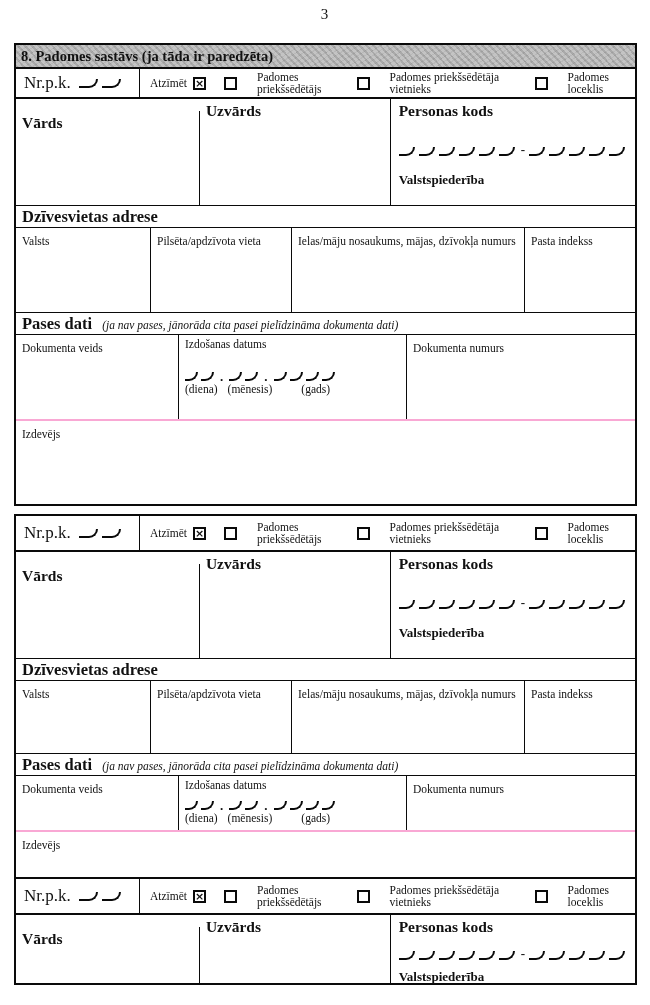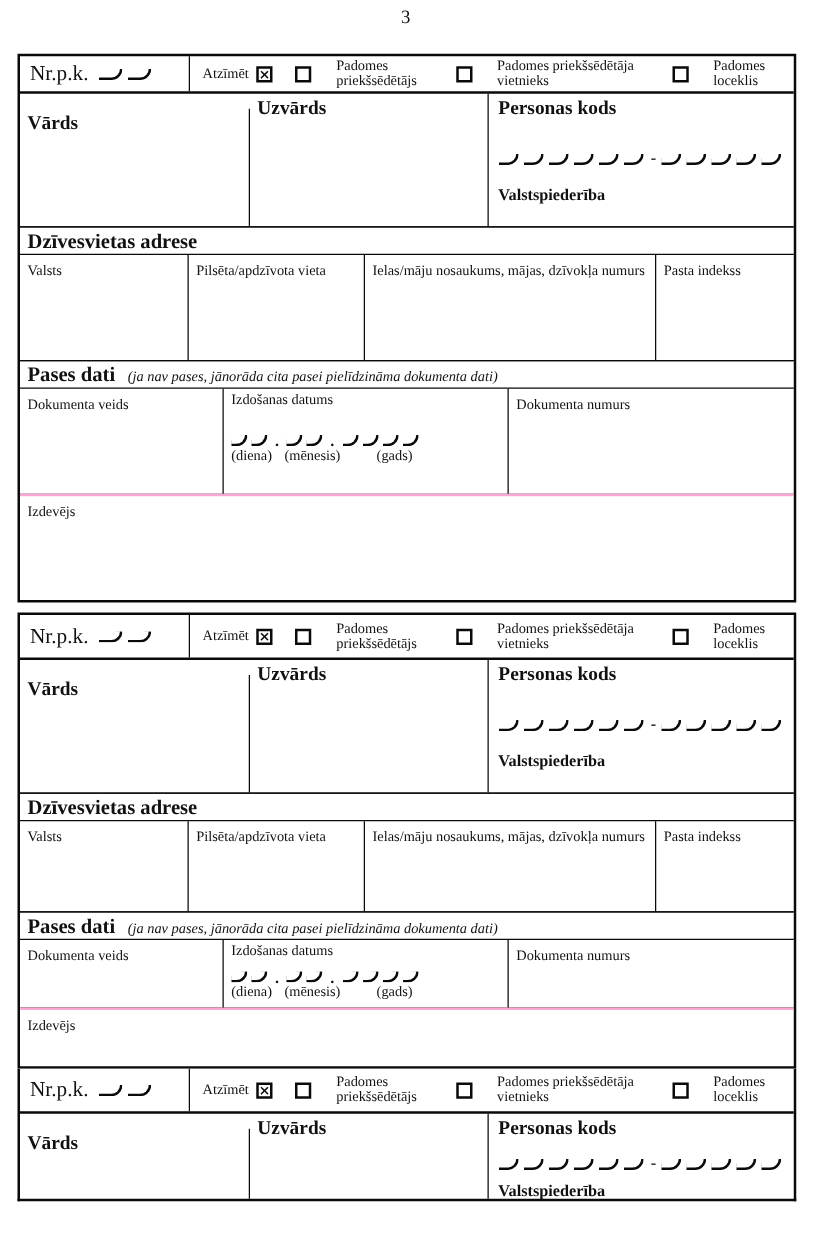--- a/index.html
+++ b/index.html
@@ -27,21 +27,21 @@
   }
   .section-bar .t { font-weight:bold; font-size:14.5px; }
 
   .row { display:flex; border-bottom:1px solid #0a0a0a; }
   .row:last-child { border-bottom:none; }
   .cell { border-right:1px solid #0a0a0a; padding:3px 6px; }
   .cell:last-child { border-right:none; }
 
   .nrpk-row { height:30px; align-items:center; border-bottom:2px solid #0a0a0a; }
   .nrpk-row.tall { height:36px; }
-  .nrpk-cell { width:136px; height:100%; display:flex; align-items:center; padding:0 0 0 8px; border-right:1px solid #0a0a0a; }
+  .nrpk-cell { width:124px; height:100%; display:flex; align-items:center; padding:0 0 0 8px; border-right:1px solid #0a0a0a; }
   .nrpk-label { font-size:17px; margin-right:8px; }
   .atzimet-cell { flex:1; height:100%; display:flex; align-items:center; padding-left:10px; }
   .atzimet-label { font-size:11.5px; margin-right:6px; }
 
   .cb {
     width:13px; height:13px; border:2px solid #0a0a0a; display:inline-flex;
     align-items:center; justify-content:center; flex:0 0 auto;
     font-family:"DejaVu Sans",sans-serif; font-weight:bold; font-size:11px; line-height:1;
   }
   .opt { display:flex; align-items:center; }
@@ -91,20 +91,23 @@
   .izdevejs-row { height:85px; border-top:2px solid #f9a8d4; margin-top:-1px; }
   .izdevejs-row.short { height:47px; }
   .izdevejs-row .cell { width:100%; }
 </style>
 </head>
 <body>
 
 <div class="page-number">3</div>
 
 <section class="block b1">
+  <div class="section-bar">
+    <span class="t">8. Padomes sastāvs (ja tāda ir paredzēta)</span>
+  </div>
 
   <div class="row nrpk-row">
     <div class="cell nrpk-cell">
       <span class="nrpk-label">Nr.p.k.</span>
       <span class="blankline">
           <i class="seg nr"></i>
           <i class="seg nr"></i>
         </span>
     </div>
     <div class="cell atzimet-cell">

